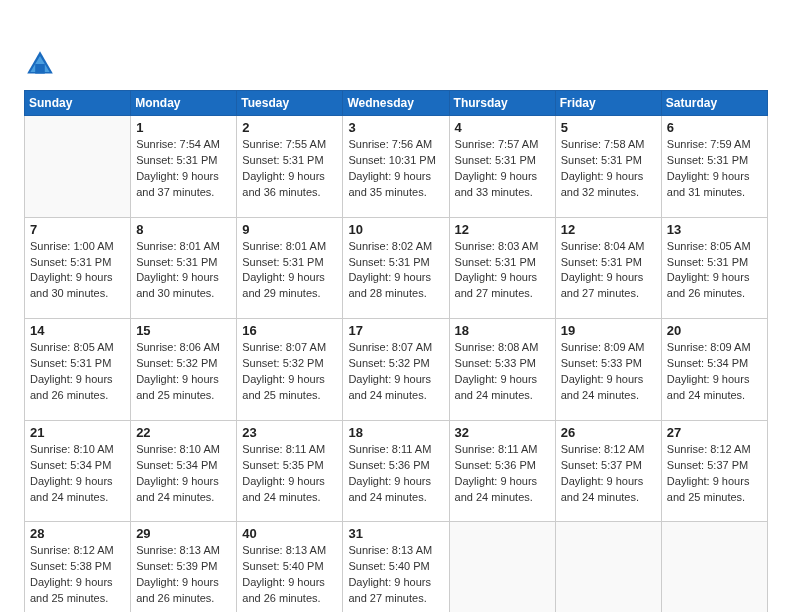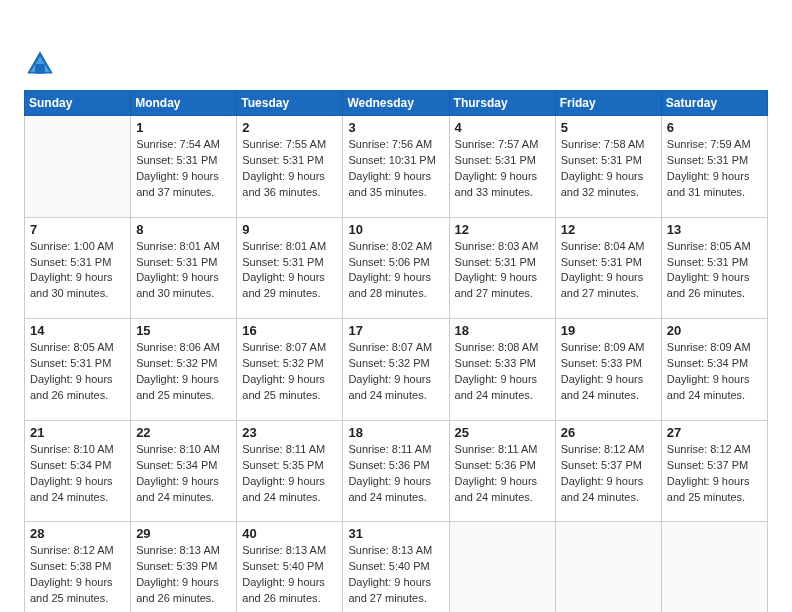--- a/index.html
+++ b/index.html
@@ -194,21 +194,21 @@
           <td>
             <span class="day-num">9</span>
             <div class="day-info">Sunrise: 8:01 AM
 Sunset: 5:31 PM
 Daylight: 9 hours
 and 29 minutes.</div>
           </td>
           <td>
             <span class="day-num">10</span>
             <div class="day-info">Sunrise: 8:02 AM
-Sunset: 5:06 PM
+Sunset: 5:31 PM
 Daylight: 9 hours
 and 28 minutes.</div>
           </td>
           <td>
             <span class="day-num">12</span>
             <div class="day-info">Sunrise: 8:03 AM
 Sunset: 5:31 PM
 Daylight: 9 hours
 and 27 minutes.</div>
           </td>
@@ -301,21 +301,21 @@
 and 24 minutes.</div>
           </td>
           <td>
             <span class="day-num">18</span>
             <div class="day-info">Sunrise: 8:11 AM
 Sunset: 5:36 PM
 Daylight: 9 hours
 and 24 minutes.</div>
           </td>
           <td>
-            <span class="day-num">25</span>
+            <span class="day-num">32</span>
             <div class="day-info">Sunrise: 8:11 AM
 Sunset: 5:36 PM
 Daylight: 9 hours
 and 24 minutes.</div>
           </td>
           <td>
             <span class="day-num">26</span>
             <div class="day-info">Sunrise: 8:12 AM
 Sunset: 5:37 PM
 Daylight: 9 hours

